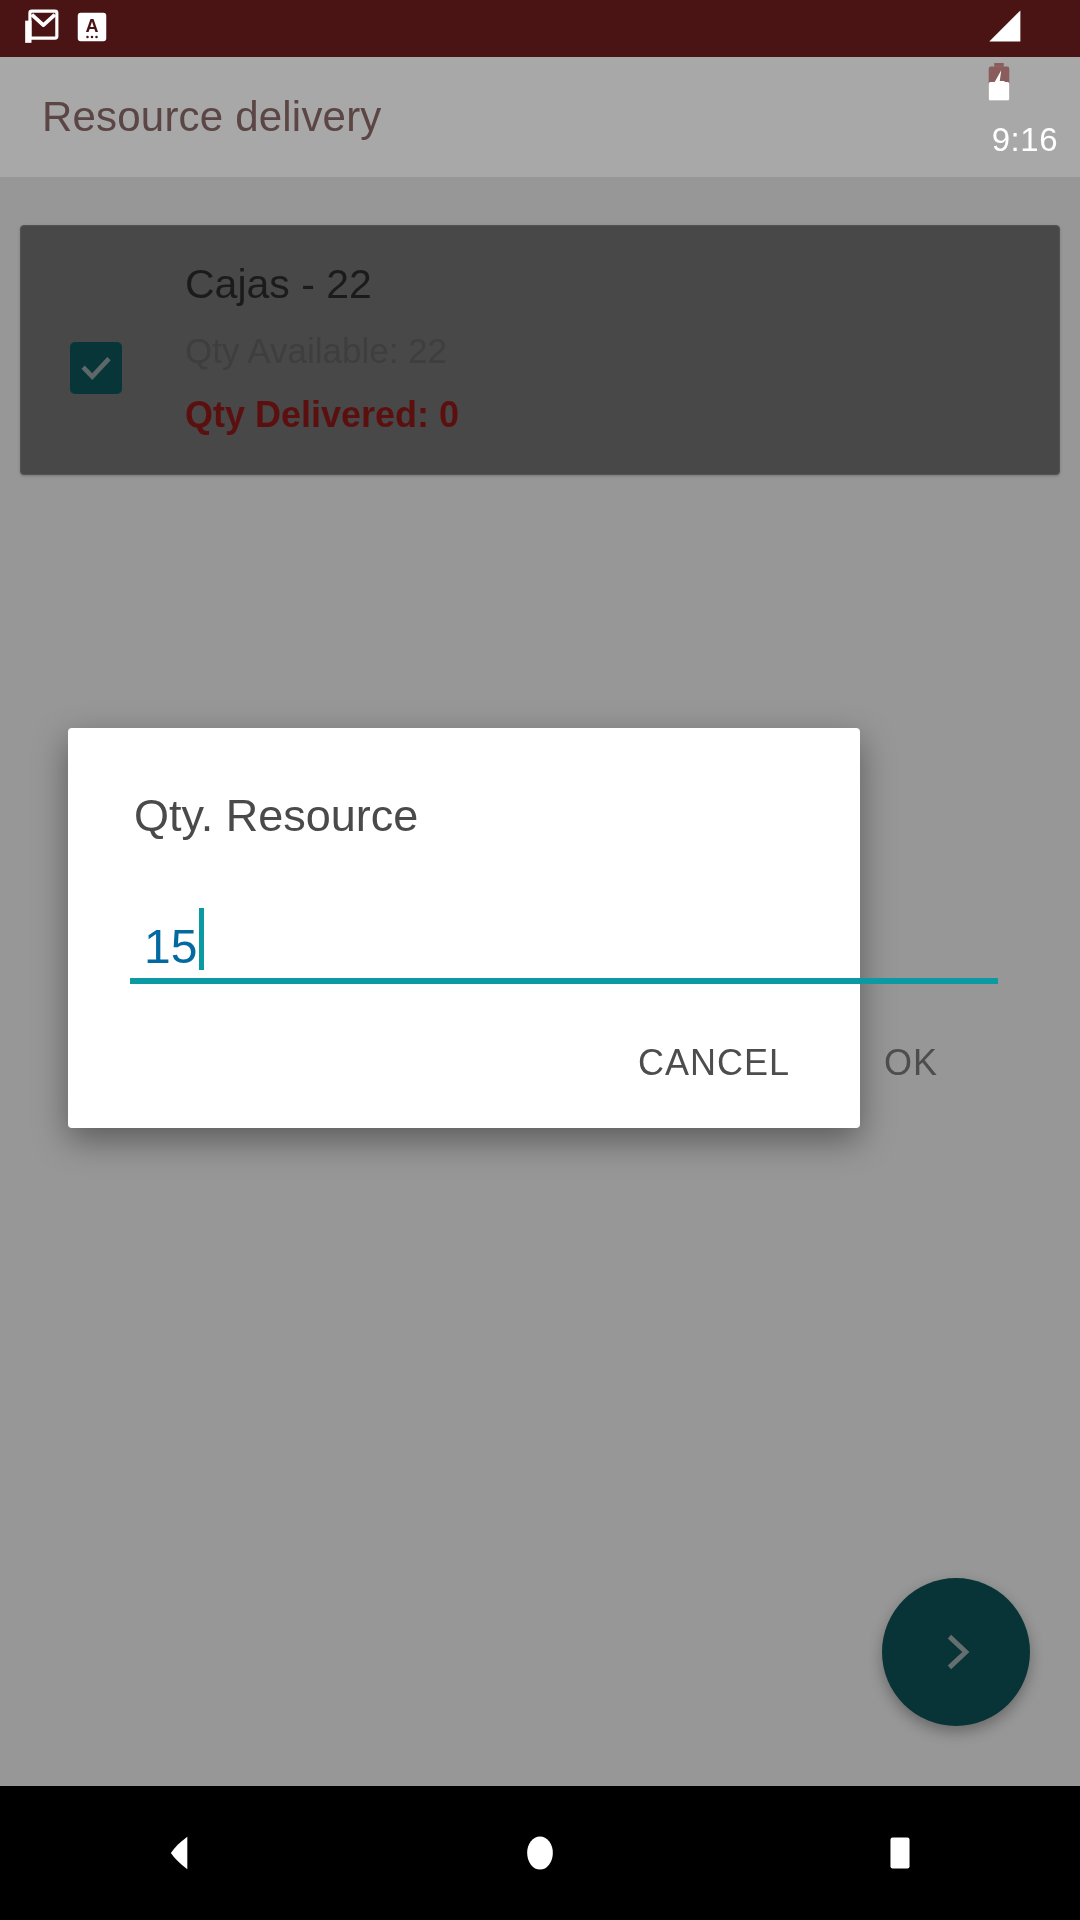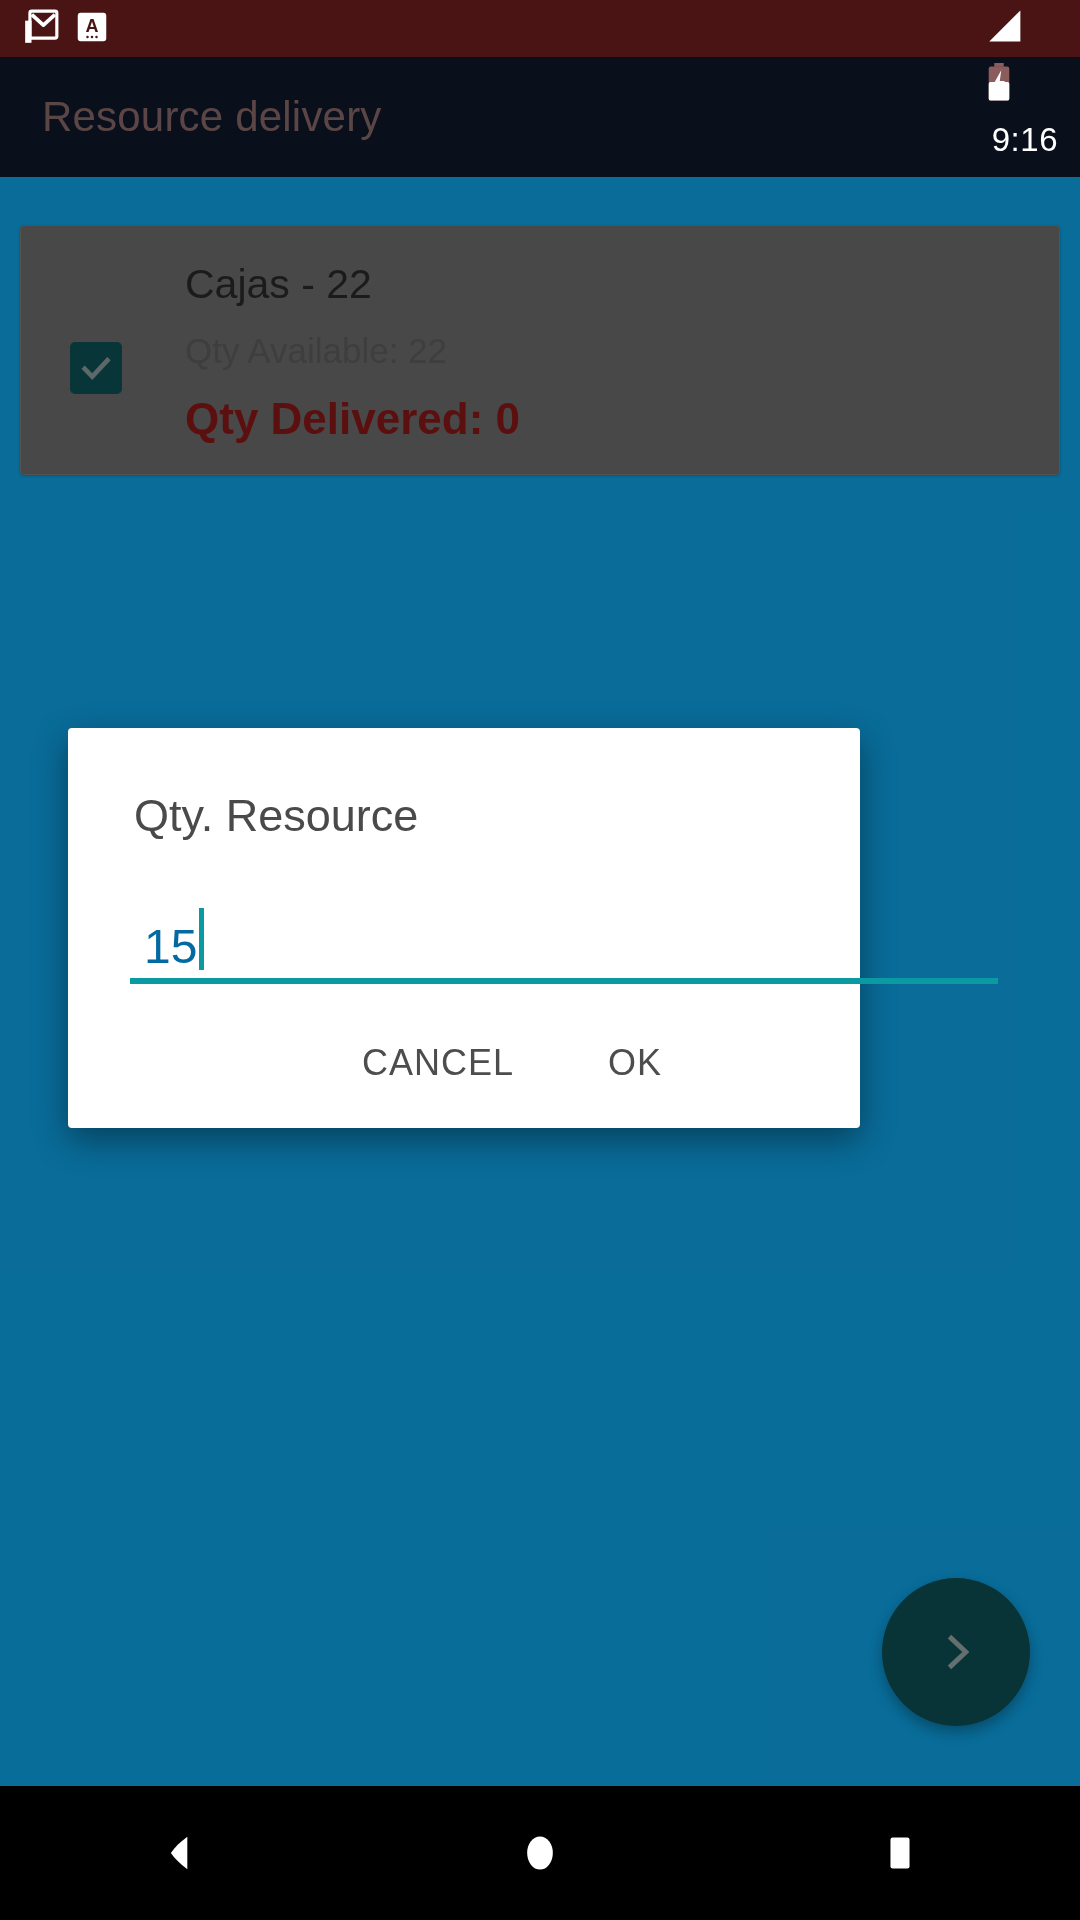--- a/index.html
+++ b/index.html
@@ -30,37 +30,37 @@
   .sb-icon { display:block; }
   #status-clock {
     color:#ffffff; font-size:33px; font-weight:400;
     letter-spacing:0.5px; margin-left:6px;
   }
 
   
   #app-bar {
     position:absolute; top:57px; left:0;
     width:1080px; height:120px;
-    background:#0f172a;
+    background:#ffffff;
     display:flex; align-items:center;
     padding-left:42px;
     z-index:3;
   }
   #app-bar-title {
     color:#8a6a6a;
     font-size:42px;
     font-weight:400;
     letter-spacing:0.2px;
   }
 
   
   #content {
     position:absolute; top:177px; left:0;
     width:1080px; height:1609px;
-    background:#0ea5e9;
+    background:#e5e5e5;
     z-index:2;
   }
 
   #resource-card {
     position:absolute;
     top:48px; left:20px;
     width:1040px; height:250px;
     background:#6e6e6e;
     border:1px solid #7d7d7d;
     border-radius:4px;
@@ -77,21 +77,21 @@
   .card-texts { position:absolute; left:164px; top:38px; }
   #card-title {
     font-size:41px; color:#2a2a2a; font-weight:400;
     line-height:1.0; margin-bottom:28px;
   }
   #card-available {
     font-size:35px; color:#5e5e5e; font-weight:400;
     line-height:1.0; margin-bottom:29px;
   }
   #card-delivered {
-    font-size:44px; color:#8c1818; font-weight:bold;
+    font-size:36px; color:#8c1818; font-weight:bold;
     line-height:1.0;
   }
 
   
   #fab {
     position:absolute;
     right:50px; bottom:60px;
     width:148px; height:148px;
     border-radius:50%;
     background:#0d5054;
@@ -146,21 +146,21 @@
   }
   #qty-underline {
     position:absolute; left:48px; top:85px;
     width:868px; height:6px;
     background:#0b9aa2;
   }
   #dialog-actions {
     position:absolute;
     left:0; bottom:0;
     width:944px; height:130px;
-    display:flex; align-items:center; justify-content:center;
+    display:flex; align-items:center; justify-content:flex-end;
     padding-right:56px; gap:58px;
   }
   .dialog-btn {
     background:none; border:none;
     font-family:"Liberation Sans", sans-serif;
     font-size:36px; font-weight:500;
     color:#4d4d4d;
     letter-spacing:1.0px;
     padding:14px 18px;
     cursor:pointer;

